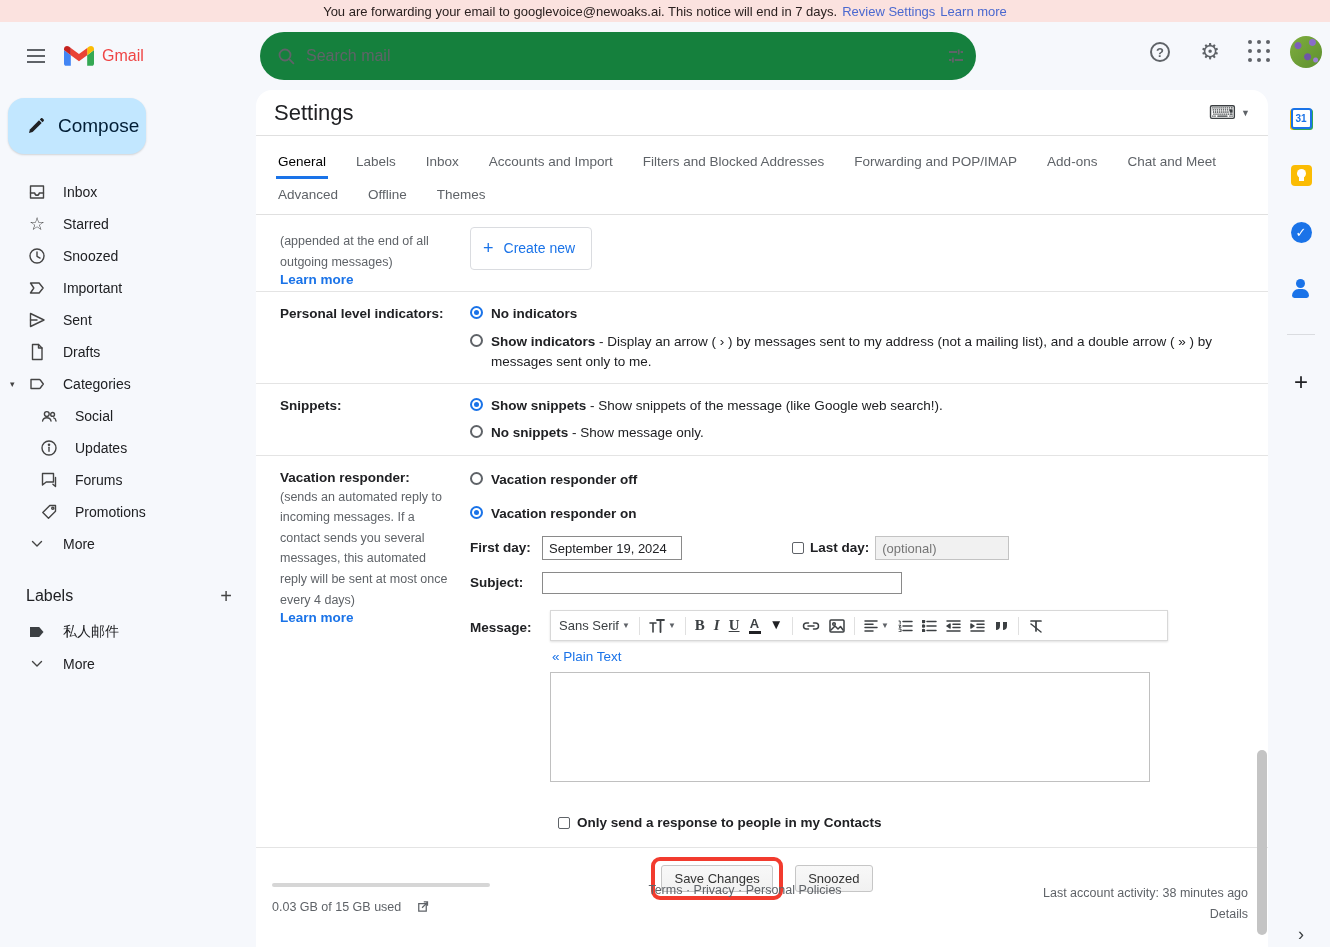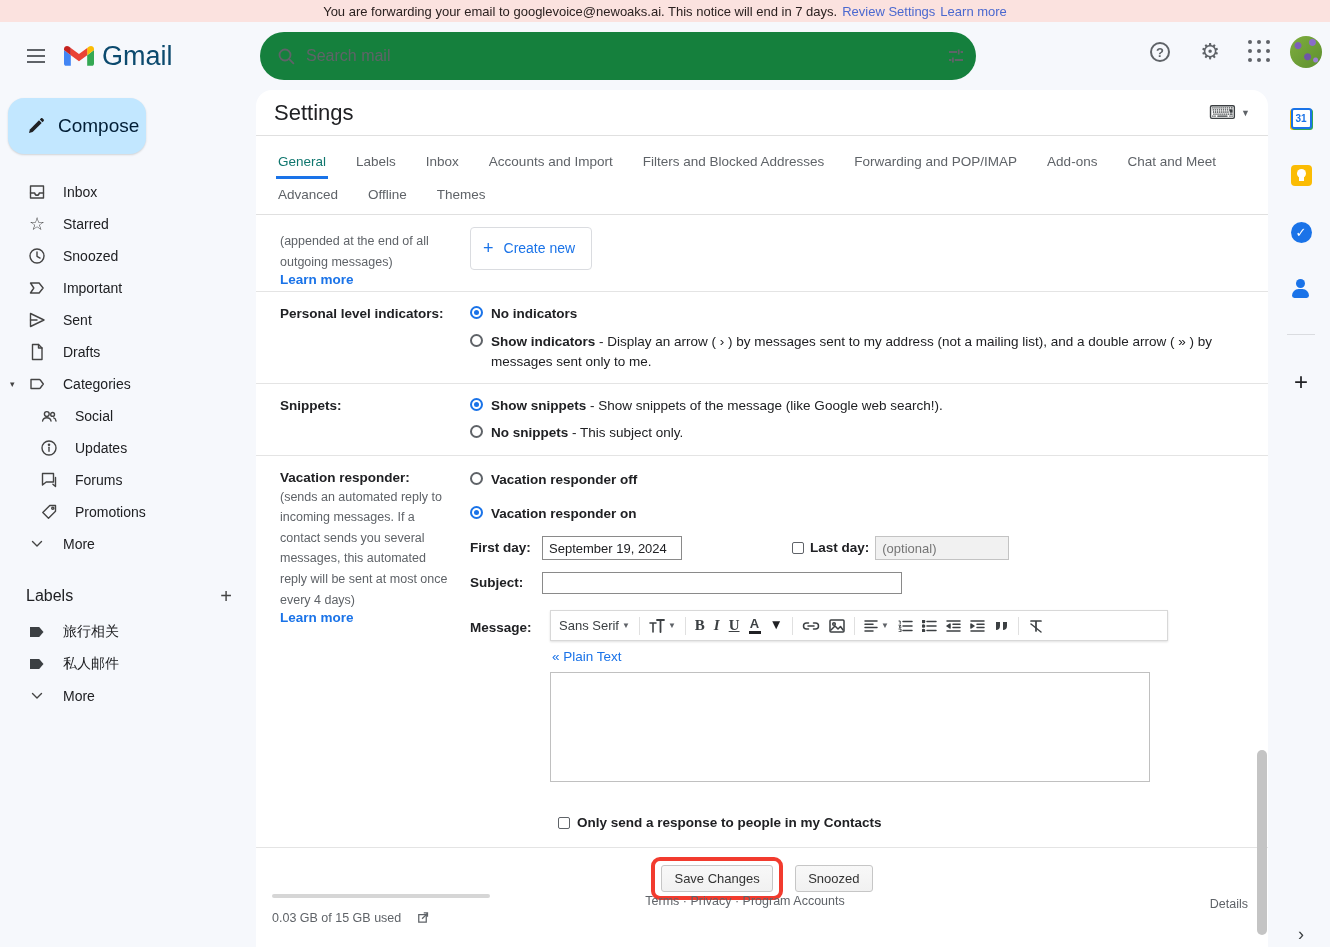--- a/index.html
+++ b/index.html
@@ -8,21 +8,21 @@
   #app { position:relative; width:1330px; height:947px; }
 
   
   .banner { height:22px; background:#fbe2df; display:flex; align-items:center; justify-content:center; gap:5px; font-size:13px; color:#2b2120; }
   .banner a { color:#4a68cf; text-decoration:none; cursor:pointer; }
 
   
   .header { position:absolute; top:22px; left:0; width:100%; height:68px; display:flex; align-items:center; }
   .burger { width:48px; height:48px; margin-left:12px; display:flex; align-items:center; justify-content:center; border-radius:50%; cursor:pointer; }
   .logo { display:flex; align-items:center; gap:8px; margin-left:4px; }
-  .logo-text { font-size:27px; color:#0c4a6e;text-align:right; }
+  .logo-text { font-size:16px; color:#ef4444;text-align:right; }
   .search-wrap { position:absolute; left:260px; top:10px; width:716px; height:48px; background:#15803d; border-radius:24px; display:flex; align-items:center; padding:0 10px 0 16px; }
   .search-input { flex:1; border:none; outline:none; background:transparent; font-size:16px; color:#202124; margin-left:10px; font-family:inherit; }
   .search-input::placeholder { color:#5f6368; }
   .hdr-right { position:absolute; right:8px; top:10px; display:flex; align-items:center; gap:10px; }
   .hdr-icon { width:40px; height:40px; display:flex; align-items:center; justify-content:center; border-radius:50%; cursor:pointer; color:#5f6368; }
   .help-circle { width:20px; height:20px; border:2px solid #5f6368; border-radius:50%; font-size:13px; font-weight:bold; color:#5f6368; display:flex; align-items:center; justify-content:center; }
   .gear-glyph { font-size:22px; line-height:1; }
   .apps-grid { display:grid; grid-template-columns:repeat(3,6px); grid-template-rows:repeat(3,6px); gap:3px; }
   .apps-grid i { width:4px; height:4px; background:#5f6368; border-radius:50%; }
   .avatar { width:32px; height:32px; border-radius:50%; background:
@@ -65,21 +65,21 @@
   .main { position:absolute; top:90px; left:256px; width:1012px; bottom:0; background:#fff; border-radius:16px 16px 0 0; overflow:hidden; }
   .scroll-thumb { position:absolute; right:1px; top:660px; width:10px; height:185px; background:#c4c4c4; border-radius:6px; }
   .settings-head { display:flex; align-items:center; justify-content:space-between; height:46px; padding:0 18px; border-bottom:1px solid #e0e0e0; }
   .settings-title { font-size:22px; color:#202124; }
   .kbd-box { display:flex; align-items:center; gap:5px; color:#3c4043; cursor:pointer; }
   .kbd-glyph { font-size:19px; }
   .kbd-caret { font-size:9px; color:#5f6368; }
   .tabs { display:flex; gap:26px; padding:0 0 0 20px; border-bottom:0; }
   .tabs.r1 { margin-top:10px; }
   .tab { font-size:13.5px; color:#5f6368; padding:8px 2px 10px; cursor:pointer; white-space:nowrap; }
-  .tab.active { color:#0f766e; border-bottom:3px solid #1a73e8; padding-bottom:7px; font-weight:500; }
+  .tab.active { color:#000000; border-bottom:3px solid #1a73e8; padding-bottom:7px; font-weight:500; }
   .tabs-sep { border-bottom:1px solid #e0e0e0; margin-top:2px; }
 
   .row { display:flex; padding:12px 20px 4px 24px; border-bottom:1px solid #e4e4e4; font-size:13.5px; }
   .row-label { width:190px; flex:none; font-weight:bold; padding-top:2px; }
   .row-note { font-weight:normal; color:#5f6368; font-size:12.5px; line-height:1.65; margin-top:2px; width:172px; }
   .row-content { flex:1; line-height:1.5; }
   a.lm { color:#1a73e8; text-decoration:none; cursor:pointer; font-size:13.5px; }
   .create-btn { display:inline-flex; align-items:center; gap:10px; border:1px solid #dadce0; border-radius:4px; padding:7px 16px 7px 12px; color:#1a73e8; font-size:14px; font-weight:500; cursor:pointer; background:#fff; }
   .create-btn .pl { font-size:18px; font-weight:400; }
 
@@ -284,26 +284,20 @@
       </div>
     </div>
     <div class="labels-head">
       <span class="t">Labels</span>
       <span class="plus">+</span>
     </div>
     <div class="nav-item">
       <svg width="20" height="20" viewBox="0 0 20 20">
           <path d="M3 5h9.2l4.3 5-4.3 5H3z" fill="#3c4043"></path>
         </svg>
-      <span>旅行相关</span>
-    </div>
-    <div class="nav-item">
-      <svg width="20" height="20" viewBox="0 0 20 20">
-          <path d="M3 5h9.2l4.3 5-4.3 5H3z" fill="#3c4043"></path>
-        </svg>
       <span>私人邮件</span>
     </div>
     <div class="nav-item">
       <svg class="ic" width="20" height="20" viewBox="0 0 20 20">
           <path d="M5.5 7.5l4.5 4.5 4.5-4.5"></path>
         </svg>
       <span>More</span>
     </div>
   </div>
 
@@ -362,21 +356,21 @@
 
     <div class="row">
       <div class="row-label">Snippets:</div>
       <div class="row-content">
         <div class="opt">
           <span class="radio checked"></span>
           <span><b class="optname">Show snippets</b><span> - Show snippets of the message (like Google web search!).</span></span>
         </div>
         <div class="opt">
           <span class="radio"></span>
-          <span><b class="optname">No snippets</b><span> - This subject only.</span></span>
+          <span><b class="optname">No snippets</b><span> - Show message only.</span></span>
         </div>
       </div>
     </div>
 
     <div class="row" style="border-bottom:none; padding-bottom:0;">
       <div class="row-label">
         <div>Vacation responder:</div>
         <div class="row-note">(sends an automated reply to incoming messages. If a contact sends you several messages, this automated reply will be sent at most once every 4 days)</div>
         <a class="lm">Learn more</a>
       </div>
@@ -518,23 +512,24 @@
               <path d="M4.5 5.5h9v9h-9z" fill="none" stroke="#5f6368" stroke-width="1.5"></path>
               <path d="M8.5 10.5L15 4M10.5 3.5H15v4.5" fill="none" stroke="#5f6368" stroke-width="1.5"></path>
             </svg>
         </div>
       </div>
       <div class="f-center">
         <a>Terms</a>
         <span>·</span>
         <a>Privacy</a>
         <span>·</span>
-        <a>Program Accounts</a>
+        <a>Personal Policies</a>
       </div>
       <div class="f-right">
+        <div>Last account activity: 38 minutes ago</div>
         <a>Details</a>
       </div>
     </div>
 
     <div class="scroll-thumb"></div>
   </div>
 
   <div class="panel">
     <div class="p-ic">
         <span class="cal">31</span>

